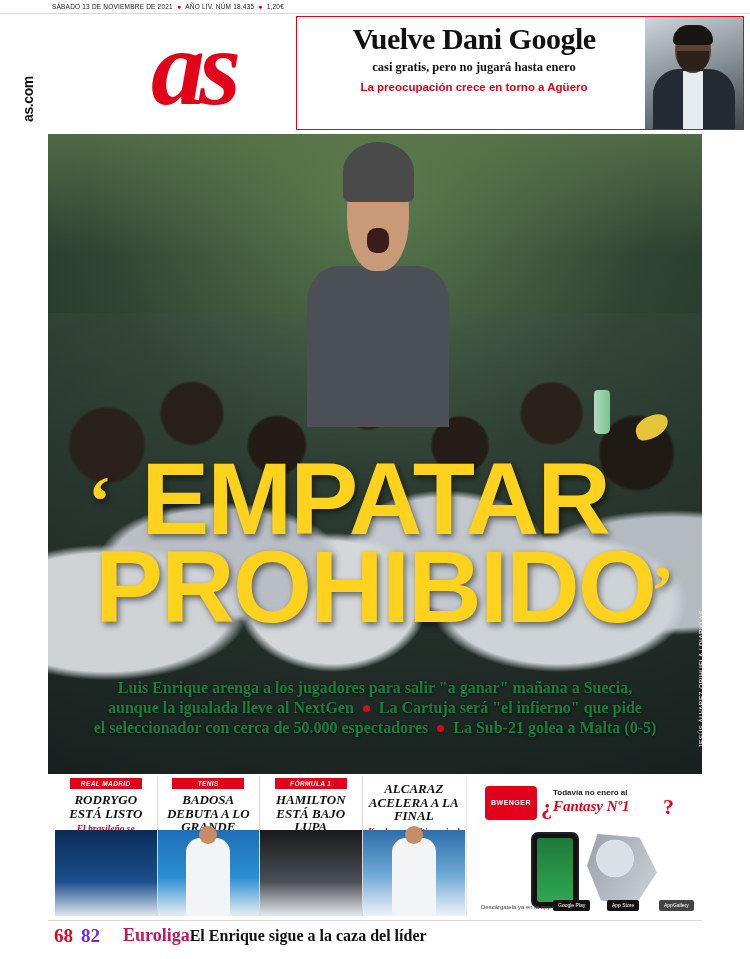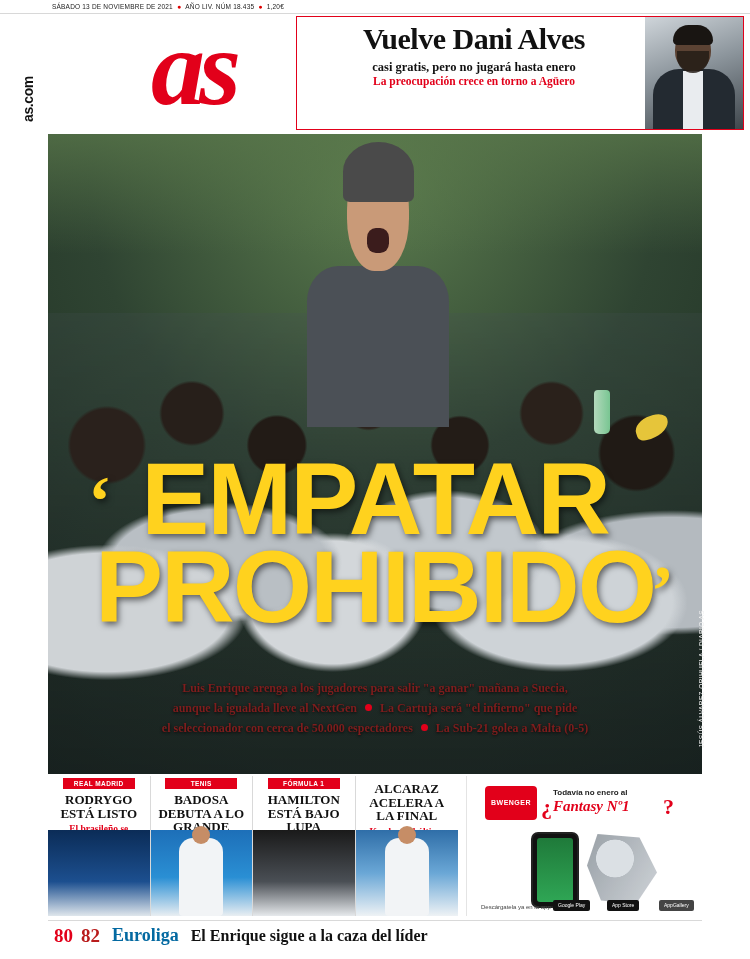--- a/index.html
+++ b/index.html
@@ -145,24 +145,25 @@
   }
   .promo-sub {
     margin-top: 5px;
     font-size: 12.5px;
     font-weight: bold;
     color: #111;
     line-height: 15px;
     font-family: "Liberation Serif", serif;
   }
   .promo-third {
+    margin-top: 6px;
     font-size: 11.5px;
     font-weight: bold;
     color: #e2001a;
-    font-family: Liberation Serif, serif;
+    font-family: Liberation Sans, sans-serif;
   }
 
   
   .mainphoto {
     position: absolute;
     top: 134px;
     left: 48px;
     width: 654px;
     height: 640px;
     overflow: hidden;
@@ -305,24 +306,24 @@
   .quote-open { font-size: 70px; left: 40px; top: 6px; }
   .quote-close { font-size: 70px; right: 28px; top: 96px; }
 
   
   .subhead {
     position: absolute;
     left: 48px;
     top: 678px;
     width: 654px;
     text-align: center;
-    color: #7f1d1d;
-    font-family: "Liberation Serif", serif;
-    font-weight: bold;
-    font-size: 12px;
+    color: #15803d;
+    font-family: "Liberation Serif", serif;
+    font-weight: bold;
+    font-size: 16px;
     line-height: 20px;
     z-index: 5;
     text-shadow: 0 1px 3px rgba(0,0,0,.8);
   }
   .dot {
     display: inline-block;
     width: 7px; height: 7px;
     background: #e2001a;
     border-radius: 50%;
     margin: 0 5px 1px 5px;
@@ -331,24 +332,25 @@
   
   .bottom {
     position: absolute;
     left: 48px;
     top: 776px;
     width: 654px;
     height: 140px;
   }
   .cards {
     position: absolute;
-    left: 0; top: 0;
+    left: 7px; top: 0;
     width: 410px;
     height: 140px;
     display: flex;
+    font-style: italic;
   }
   .card {
     position: relative;
     width: 25%;
     border-right: 1px solid #d9d9d9;
     padding: 0 4px;
     overflow: hidden;
   }
   .card:last-child { border-right: none; }
   .tag {
@@ -526,27 +528,26 @@
     align-items: center;
     padding-left: 6px;
   }
   .score {
     font-family: "Liberation Serif", serif;
     font-weight: bold;
     font-size: 19px;
     color: #e2001a;
     margin-right: 8px;
   }
-  .score2 { color: #b91c1c; margin-right: 12px; }
+  .score2 { color: #6d28d9; margin-right: 23px; }
   .euroliga {
     font-family: "Liberation Serif", serif;
     font-weight: bold;
     font-size: 18px;
-    color: #0369a1;
-    margin-right: 12px;
+    color: #be185d;
     text-align: center;
   }
   .footer-text {
     font-family: "Liberation Serif", serif;
     font-weight: bold;
     font-size: 16px;
     color: #111;
   }
 </style>
 </head>
@@ -565,21 +566,21 @@
   <div class="vertical-brand">
     <span>as.com</span>
   </div>
 
   <div class="masthead">
     <div class="as-logo">as</div>
   </div>
 
   <div class="promo">
     <div class="promo-text">
-      <div class="promo-title">Vuelve Dani Alves</div>
+      <div class="promo-title">Vuelve Dani Google</div>
       <div class="promo-sub">casi gratis, pero no jugará hasta enero</div>
       <div class="promo-third">La preocupación crece en torno a Agüero</div>
     </div>
     <div class="promo-photo">
       <div class="body"></div>
       <div class="shirt"></div>
       <div class="head"></div>
       <div class="hair"></div>
       <div class="beard"></div>
     </div>
@@ -671,19 +672,19 @@
       <div class="ad-player"></div>
       <div class="ad-foot">Descárgatela ya en la app de Biwenger</div>
       <div class="store store1">Google Play</div>
       <div class="store store2">App Store</div>
       <div class="store store3">AppGallery</div>
     </div>
 
   </div>
 
   <div class="footer">
-    <span class="score">80</span>
+    <span class="score">68</span>
     <span class="score score2">82</span>
     <span class="euroliga">Euroliga</span>
     <span class="footer-text">El Enrique sigue a la caza del líder</span>
   </div>
 
 </div>
 
 </body></html>

